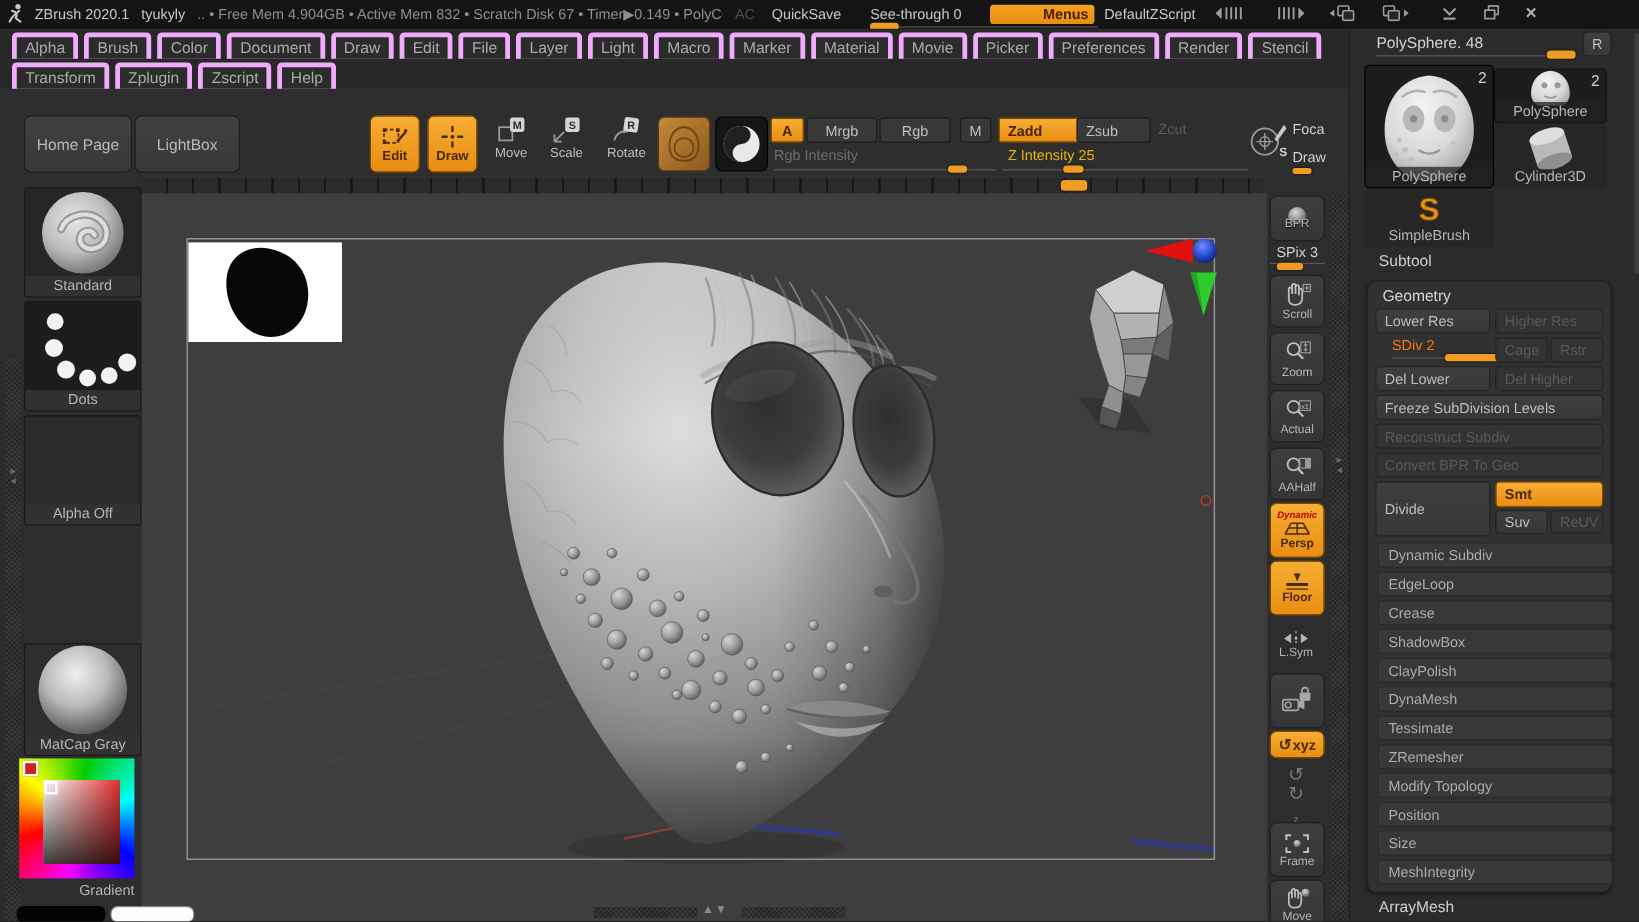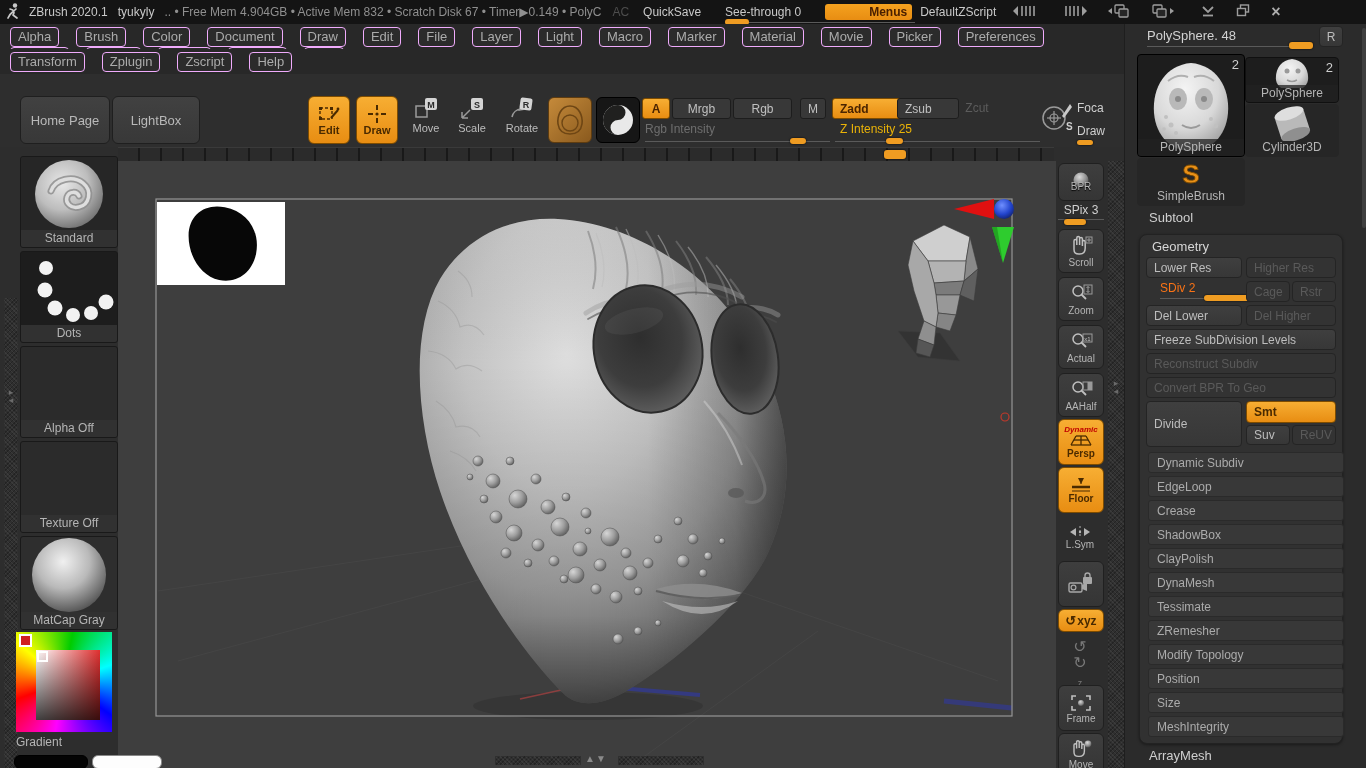--- a/index.html
+++ b/index.html
@@ -12,22 +12,22 @@
   #titlebar .seg{margin-right:10px;}
   .tb-dim{color:#8f8f8f;}
   .tb-ac{color:#4d4d4d;margin-right:14px;}
   .orange-pill{background:linear-gradient(#f5a21f,#e88d12);color:#4a2000;border-radius:3px;
                padding:1px 5px;font-weight:bold;}
   .win-ico{display:inline-block;margin:0 7px;opacity:.85;}
   
   #menurow1,#menurow2{position:absolute;left:0;width:1124px;background:#282828;padding:3px 0 2px 10px;}
   #menurow1{top:24px;height:23px;}
   #menurow2{top:49px;height:23px;}
-  .menu-btn{display:inline-block;border:1px solid #f0abfc;border-radius:4px;padding:1px 7px;
-            margin-right:17px;color:#ababab;font-size:13px;background:#2b2b2b;line-height:16px;}
+  .menu-btn{display:inline-block;border:4px solid #f0abfc;border-radius:4px;padding:1px 7px;
+            margin-right:5px;color:#ababab;font-size:13px;background:#2b2b2b;line-height:16px;}
   
   #shelf{position:absolute;left:0;top:74px;width:1124px;height:73px;background:#2e2e2e;}
   .shelf-big{position:absolute;top:22px;height:46px;border-radius:6px;font-size:13px;color:#b9b9b9;
              display:flex;align-items:center;justify-content:center;border:1px solid #1f1f1f;}
   .btn-raised{background:linear-gradient(#414141,#383838);}
   .btn-flat{background:#303030;}
   .orange-btn{background:linear-gradient(#f7ae33,#e88d12);color:#4a2a00;border:1px solid #7e4c00;
               border-radius:6px;font-weight:bold;}
   .tool-ico{position:absolute;top:22px;width:36px;height:46px;display:flex;flex-direction:column;
             align-items:center;justify-content:flex-start;font-size:11px;color:#bdbdbd;}
@@ -292,44 +292,41 @@
             <circle cx="85" cy="50" r="7.5"></circle>
           </g>
       </svg>
       <div class="thumb-label">Dots</div>
     </div>
 
     <div class="thumb" style="top:198px;height:90px;background:#2b2b2b;">
       <div class="thumb-label">Alpha Off</div>
     </div>
 
-    <div class="thumb" style="top:293px;height:90px;background:#2b2b2b;">
-      <div class="thumb-label">Texture Off</div>
-    </div>
 
     <div class="thumb" style="top:388px;height:92px;background:#2e2e2e;">
       <svg width="96" height="75" viewBox="0 0 96 75">
         <defs>
             <radialGradient id="mc" cx="42%" cy="32%" r="72%">
               <stop offset="0%" stop-color="#f0f0f0"></stop>
               <stop offset="50%" stop-color="#b9b9b9"></stop>
               <stop offset="100%" stop-color="#4f4f4f"></stop>
             </radialGradient>
           </defs>
         <circle cx="48" cy="38" r="37" fill="url(#mc)"></circle>
       </svg>
       <div class="thumb-label">MatCap Gray</div>
     </div>
 
     <div class="abs" style="left:16px;top:484px;width:96px;height:100px;background:conic-gradient(from 250deg, #ff0000, #ffff00 60deg, #00cc00 120deg, #00ffff 180deg, #0000ff 235deg, #ff00ff 300deg, #ff0000 360deg);">
       <div class="abs" style="left:20px;top:18px;width:64px;height:70px;background:linear-gradient(to bottom,rgba(0,0,0,0),rgba(0,0,0,.75)),linear-gradient(to right,#ffffff,#e03030);"></div>
       <div class="abs" style="left:3px;top:2px;width:9px;height:9px;border:2px solid #fff;background:#d02020;"></div>
       <div class="abs" style="left:21px;top:19px;width:7px;height:7px;border:2px solid #fff;background:transparent;"></div>
     </div>
-    <div class="abs" style="left:16px;top:587px;width:96px;font-size:12px;color:#b5b5b5;">Gradient</div>
+    <div class="abs" style="left:16px;top:587px;width:96px;font-size:12px;color:#b5b5b5;text-align:right;">Gradient</div>
     <div class="abs" style="left:14px;top:607px;width:72px;height:12px;background:#040404;border-radius:6px;border:1px solid #000;"></div>
     <div class="abs" style="left:92px;top:607px;width:68px;height:12px;background:#fdfdfd;border-radius:6px;border:1px solid #888;z-index:5;"></div>
   </div>
 
   <div id="canvas">
     <svg width="940" height="607" viewBox="0 0 940 607">
       <defs>
         <radialGradient id="headG" cx="40%" cy="28%" r="80%">
           <stop offset="0%" stop-color="#dedede"></stop>
             <stop offset="35%" stop-color="#c3c3c3"></stop>

